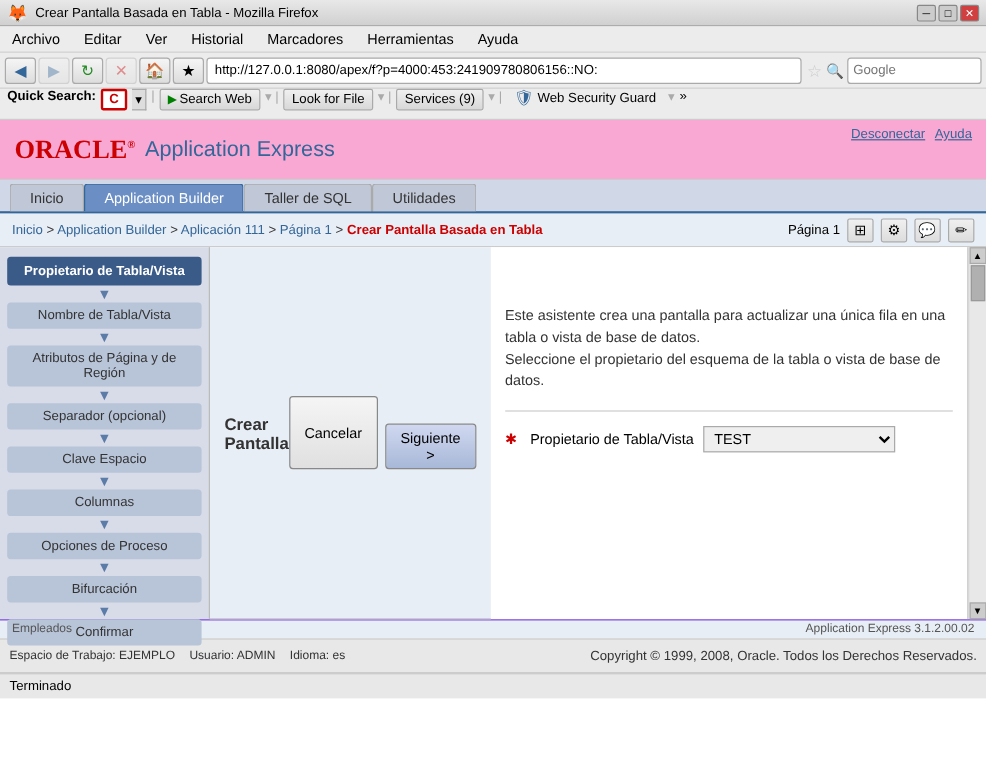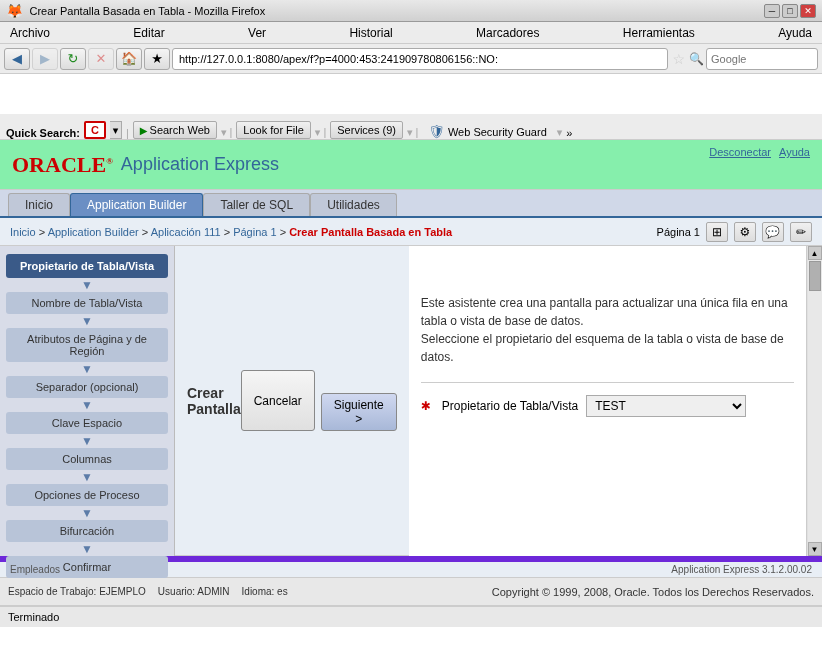--- a/index.html
+++ b/index.html
@@ -23,21 +23,20 @@
     
     .menu-bar {
       background: #ececec;
       height: 22px;
       display: flex;
       align-items: center;
       padding: 0 4px;
       border-bottom: 1px solid #ccc;
       font-size: 12px;
       gap: 8px;
-      justify-content: space-between;
     }
     .menu-item { padding: 2px 6px; cursor: pointer; }
 
     
     .nav-bar {
       background: #ececec;
       height: 30px;
       display: flex;
       align-items: center;
       padding: 0 4px;
@@ -49,39 +48,38 @@
     .nav-btn.reload { color: #228b22; }
     .address-bar { flex: 1; height: 22px; border: 1px solid #aaa; border-radius: 3px; padding: 0 6px; font-size: 11px; background: #fff; }
     .nav-star { font-size: 14px; color: #ccc; padding: 0 2px; }
     .nav-search-box { width: 112px; height: 22px; border: 1px solid #aaa; border-radius: 3px; padding: 0 4px; font-size: 11px; }
 
     
     .quick-bar {
       background: #ececec;
       height: 26px;
       display: flex;
-      align-items: flex-end;
+      align-items: flex-start;
       padding: 0 6px;
       border-bottom: 1px solid #ccc;
       gap: 4px;
       font-size: 11px;
-      margin-top: 40px;
     }
     .quick-label { font-weight: bold; }
     .quick-c-btn { width: 22px; height: 18px; border: 2px solid #cc0000; border-radius: 2px; background: #fff; display: flex; align-items: center; justify-content: center; font-weight: bold; color: #cc0000; cursor: pointer; font-size: 11px; }
     .quick-input { width: 160px; height: 18px; border: 1px solid #aaa; padding: 0 4px; font-size: 11px; }
     .search-web-btn { height: 18px; background: linear-gradient(to bottom, #f0f0f0, #d8d8d8); border: 1px solid #aaa; border-radius: 2px; padding: 0 6px; cursor: pointer; display: flex; align-items: center; gap: 2px; font-size: 11px; }
     .search-web-btn .play { color: green; font-size: 10px; }
     .pipe { color: #aaa; }
     .security-guard { display: flex; align-items: center; gap: 3px; padding: 0 6px; font-size: 11px; }
     .shield-icon { color: #336699; font-size: 13px; }
 
     
     .oracle-header {
-      background: #86efac;
+      background: #f9a8d4;
       height: 50px;
       display: flex;
       align-items: center;
       padding: 0 12px;
       border-bottom: 1px solid #ccc;
       justify-content: space-between;
     }
     .oracle-logo { display: flex; align-items: center; gap: 8px; }
     .oracle-text { font-size: 22px; font-weight: bold; color: #cc0000; font-family: serif; }
     .oracle-trademark { font-size: 9px; vertical-align: super; color: #cc0000; }
@@ -192,21 +190,21 @@
     .panel-desc { font-size: 12px; color: #333; line-height: 1.5; margin-bottom: 16px; }
 
     .form-row { display: flex; align-items: center; gap: 8px; margin-top: 8px; }
     .form-label { font-size: 12px; }
     .required-star { color: #cc0000; margin-right: 3px; }
     .form-select { width: 160px; height: 22px; border: 1px solid #aaa; font-size: 12px; padding: 0 4px; }
 
     
     .footer {
       background: #e8eef5;
-      border-top: 6px solid #6d28d9;
+      border-top: 1px solid #6d28d9;
       padding: 2px 10px;
       font-size: 10px;
       color: #555;
       display: flex;
       justify-content: space-between;
     }
     .status-bar {
       background: #e8e8e8;
       height: 28px;
       border-top: 1px solid #ccc;

